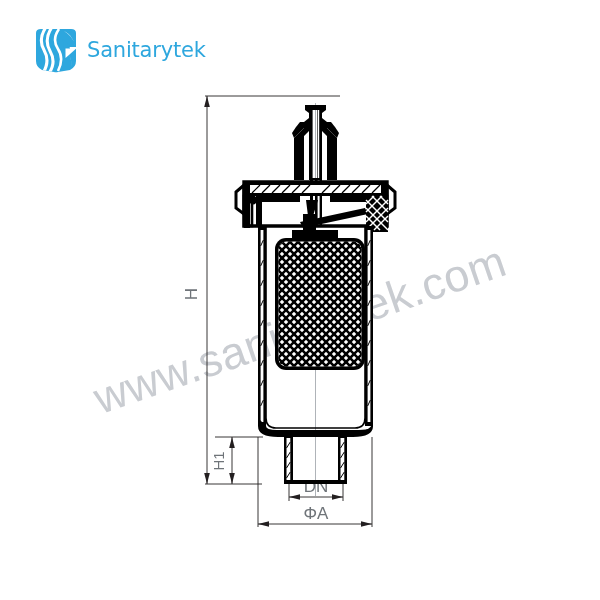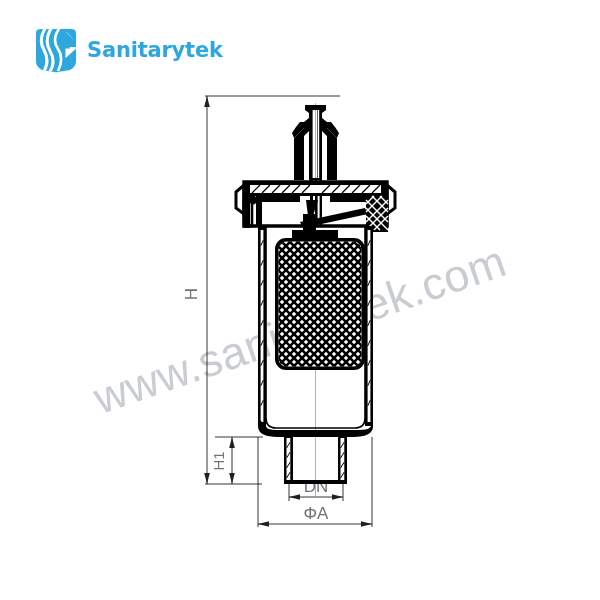--- a/index.html
+++ b/index.html
@@ -32,21 +32,21 @@
     height: 48px;
   }
   #brand-mark {
     width: 44px;
     height: 46px;
     display: block;
   }
   #brand-wordmark {
     font-family: "DejaVu Sans", sans-serif;
     font-size: 21px;
-    font-weight: bold;
+    font-weight: normal;
     letter-spacing: -0.2px;
     color: #2ea7de;
     line-height: 1;
     white-space: nowrap;
   }
   
   #drawing-svg {
     position: absolute;
     left: 0;
     top: 0;

